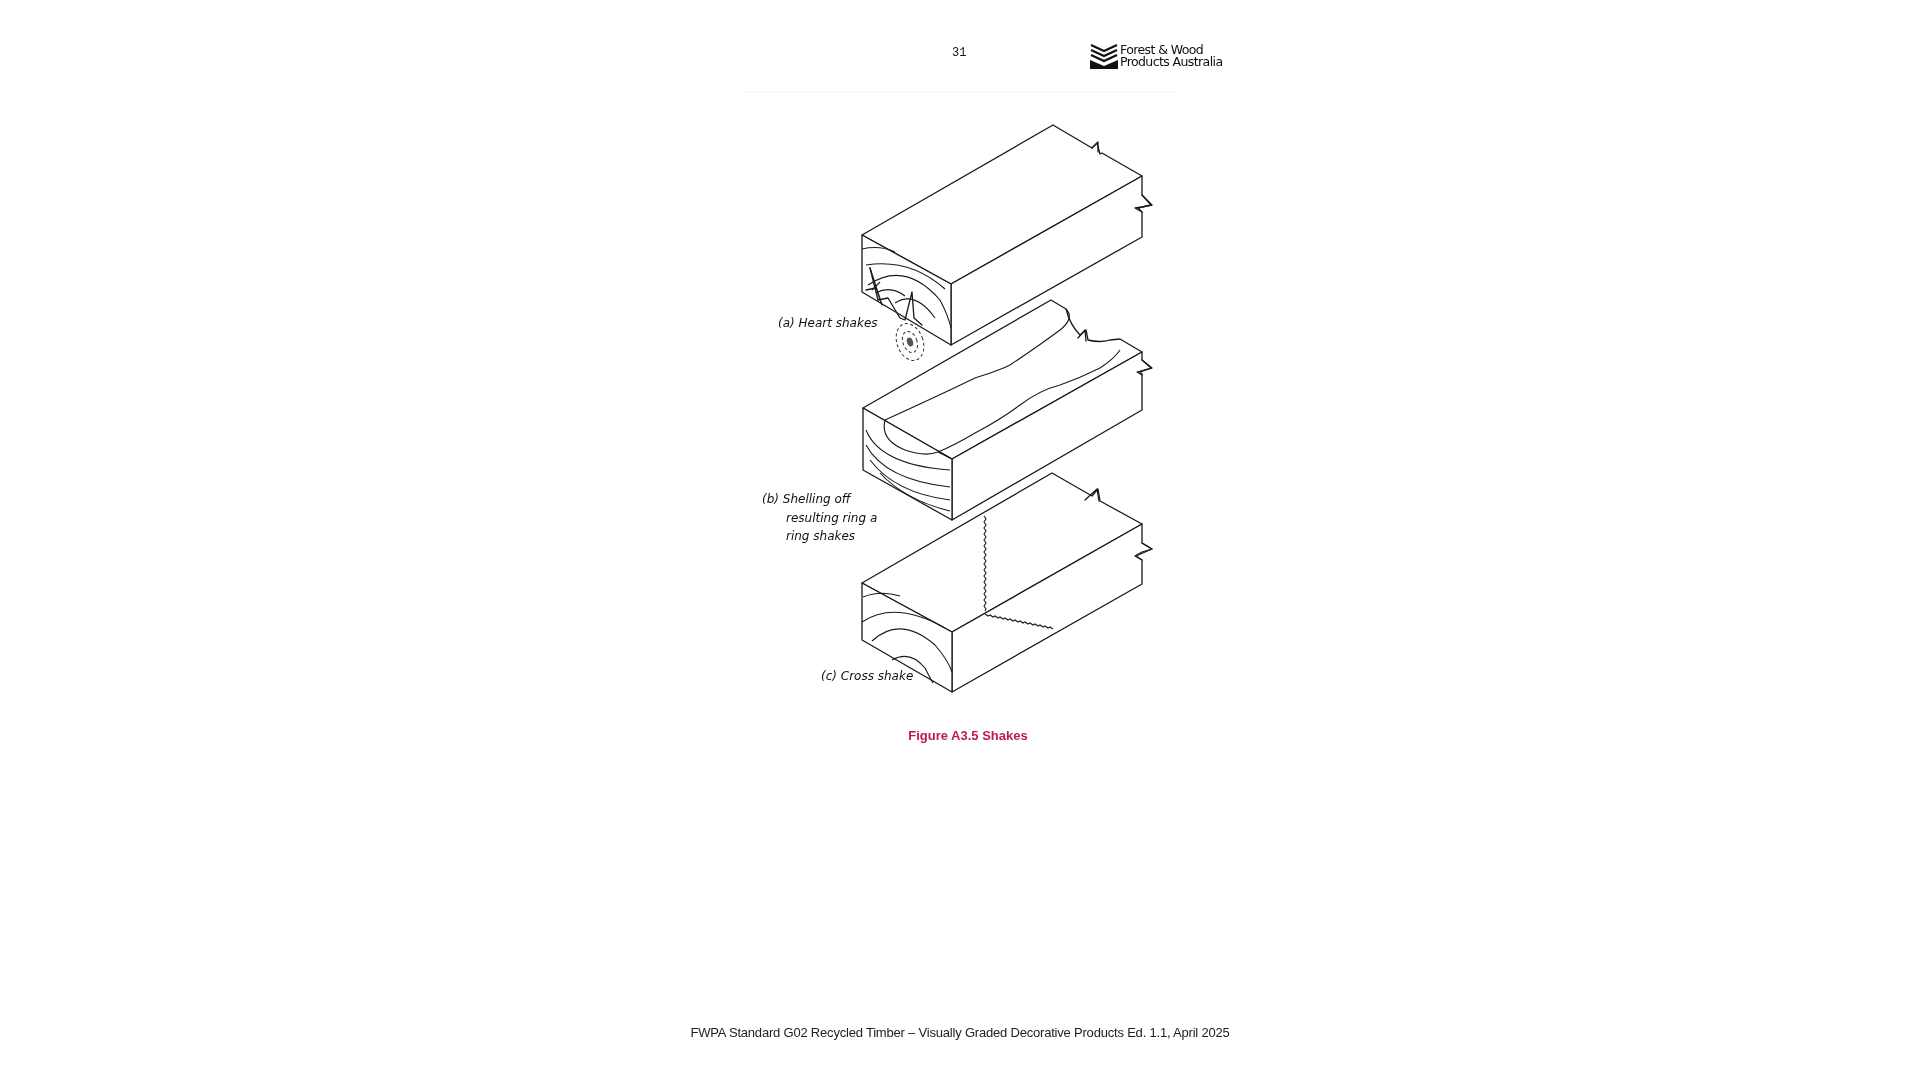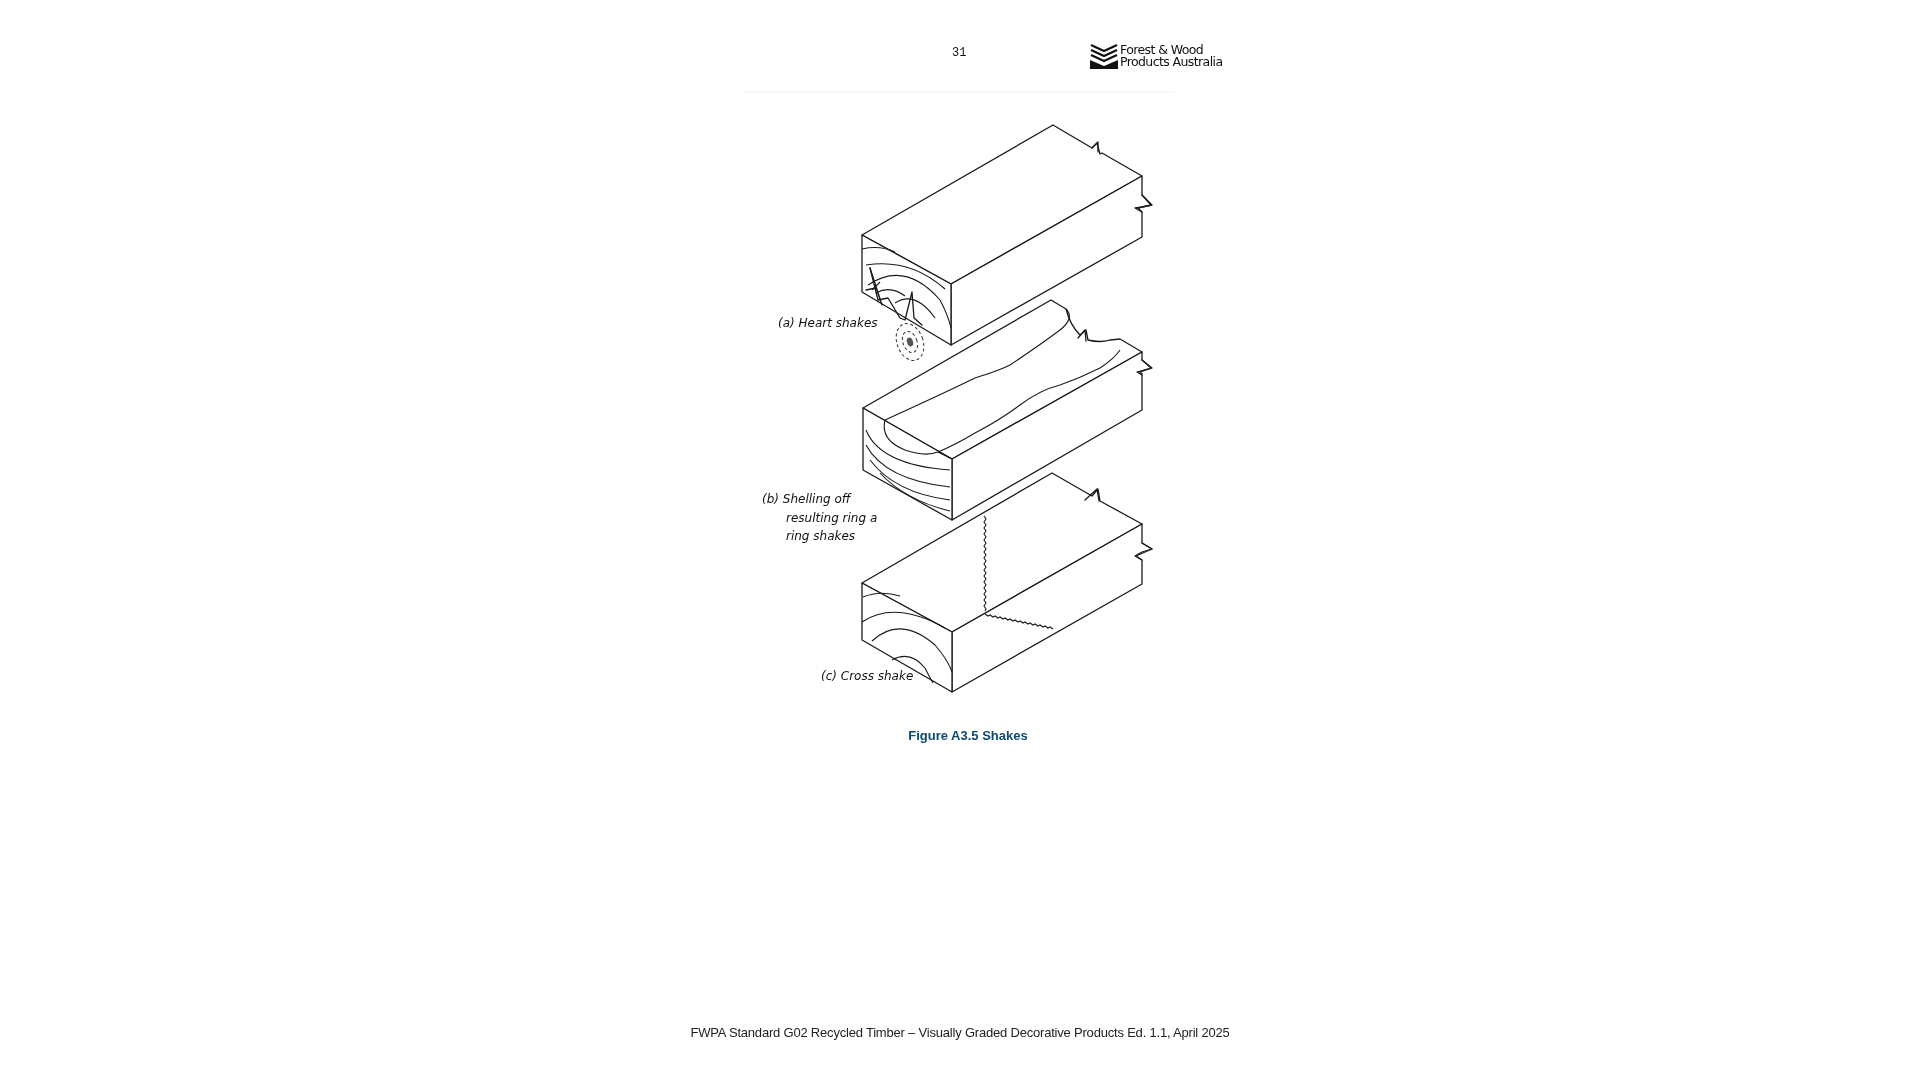--- a/index.html
+++ b/index.html
@@ -6,21 +6,21 @@
   body { width:1920px; height:1080px; position:relative; overflow:hidden; font-family:"Liberation Sans", sans-serif; color:#111; }
   .page-number { position:absolute; left:952px; top:46px; font-family:Liberation Mono, monospace; font-size:12px; color:#111; }
   .logo { position:absolute; left:1088px; top:42px; height:28px; display:flex; align-items:center; }
   .logo-icon { width:32px; height:28px; }
   .logo-text { margin-left:0; font-family:"DejaVu Sans", sans-serif; font-size:12.5px; line-height:12.5px; letter-spacing:-0.6px; color:#111; }
   .logo-text div { white-space:nowrap; }
   .header-rule { position:absolute; left:743px; top:91px; width:432px; height:2px; background:#f7f7f7; }
   .figure { position:absolute; left:0; top:0; width:1920px; height:760px; }
   .label { position:absolute; font-family:"DejaVu Sans", sans-serif; font-style:oblique; font-size:12px; color:#111; white-space:nowrap; line-height:18.5px; }
   .label .indent { padding-left:24px; display:block; }
-  .caption { position:absolute; left:0; width:1920px; top:728px; text-align:center; font-family:"Liberation Sans", sans-serif; font-weight:bold; font-size:13px; color:#0c4a6e; padding-left:16px; box-sizing:border-box; }
+  .caption { position:absolute; left:0; width:1920px; top:728px; text-align:center; font-family:"Liberation Sans", sans-serif; font-weight:bold; font-size:13px; color:#be185d; padding-left:16px; box-sizing:border-box; }
   .footer { position:absolute; left:0; width:1920px; top:1025px; text-align:center; font-family:"Liberation Sans", sans-serif; font-size:13px; color:#222; box-sizing:border-box; letter-spacing:-0.2px; }
   svg .ln { fill:none; stroke:#1a1a1a; stroke-width:1.3; stroke-linejoin:round; stroke-linecap:round; }
   svg .thin { fill:none; stroke:#1a1a1a; stroke-width:1.1; }
   svg .dash { fill:none; stroke:#333; stroke-width:1; stroke-dasharray:3 2.5; }
   svg .face { fill:#ffffff; stroke:#1a1a1a; stroke-width:1.3; stroke-linejoin:round; }
 </style>
 </head>
 <body>
 
 <div class="page-number">31</div>

